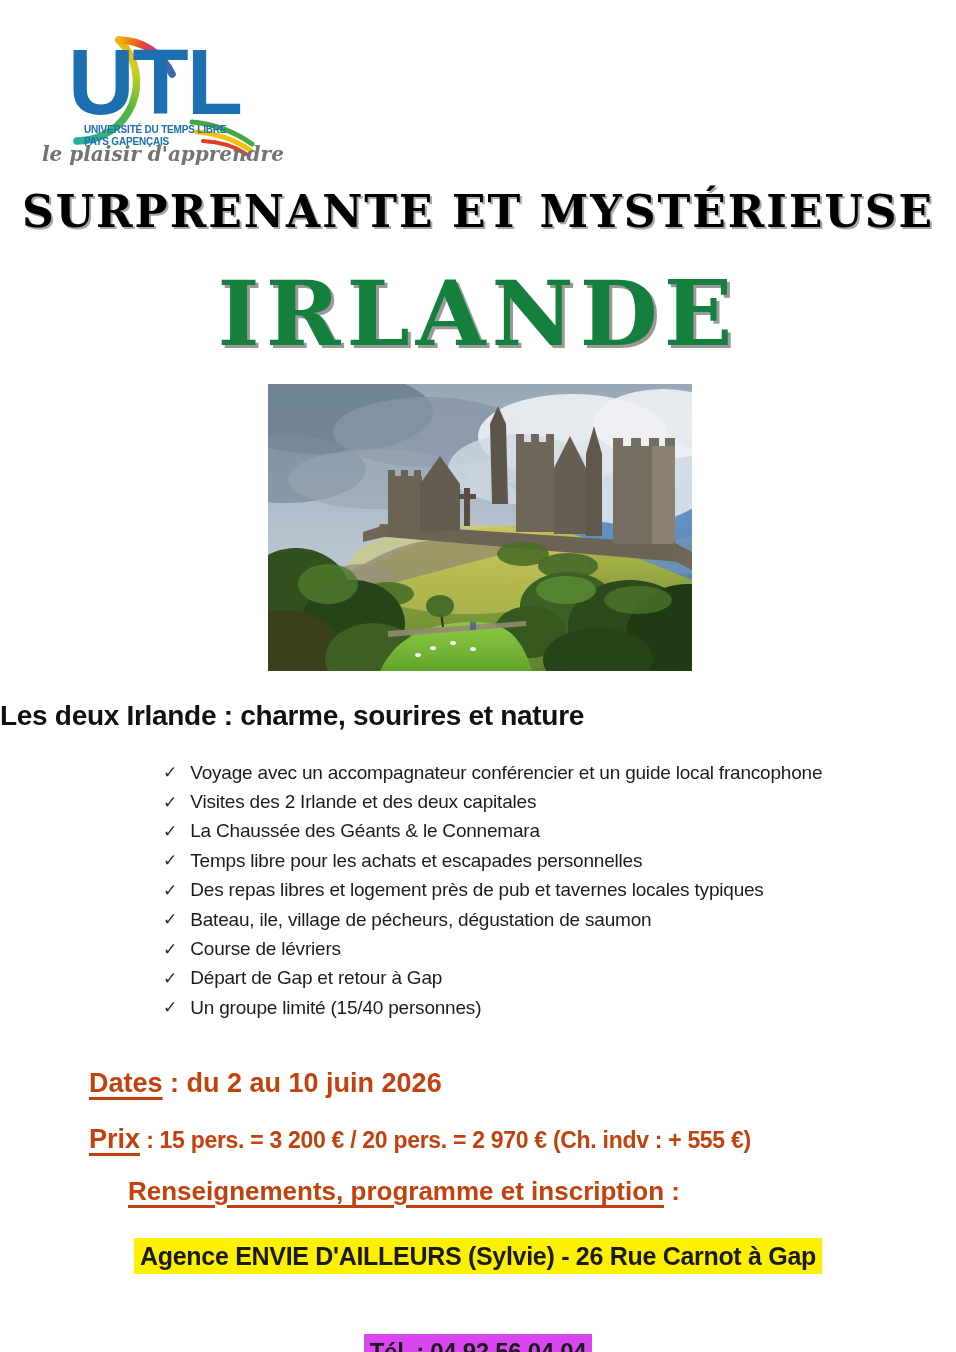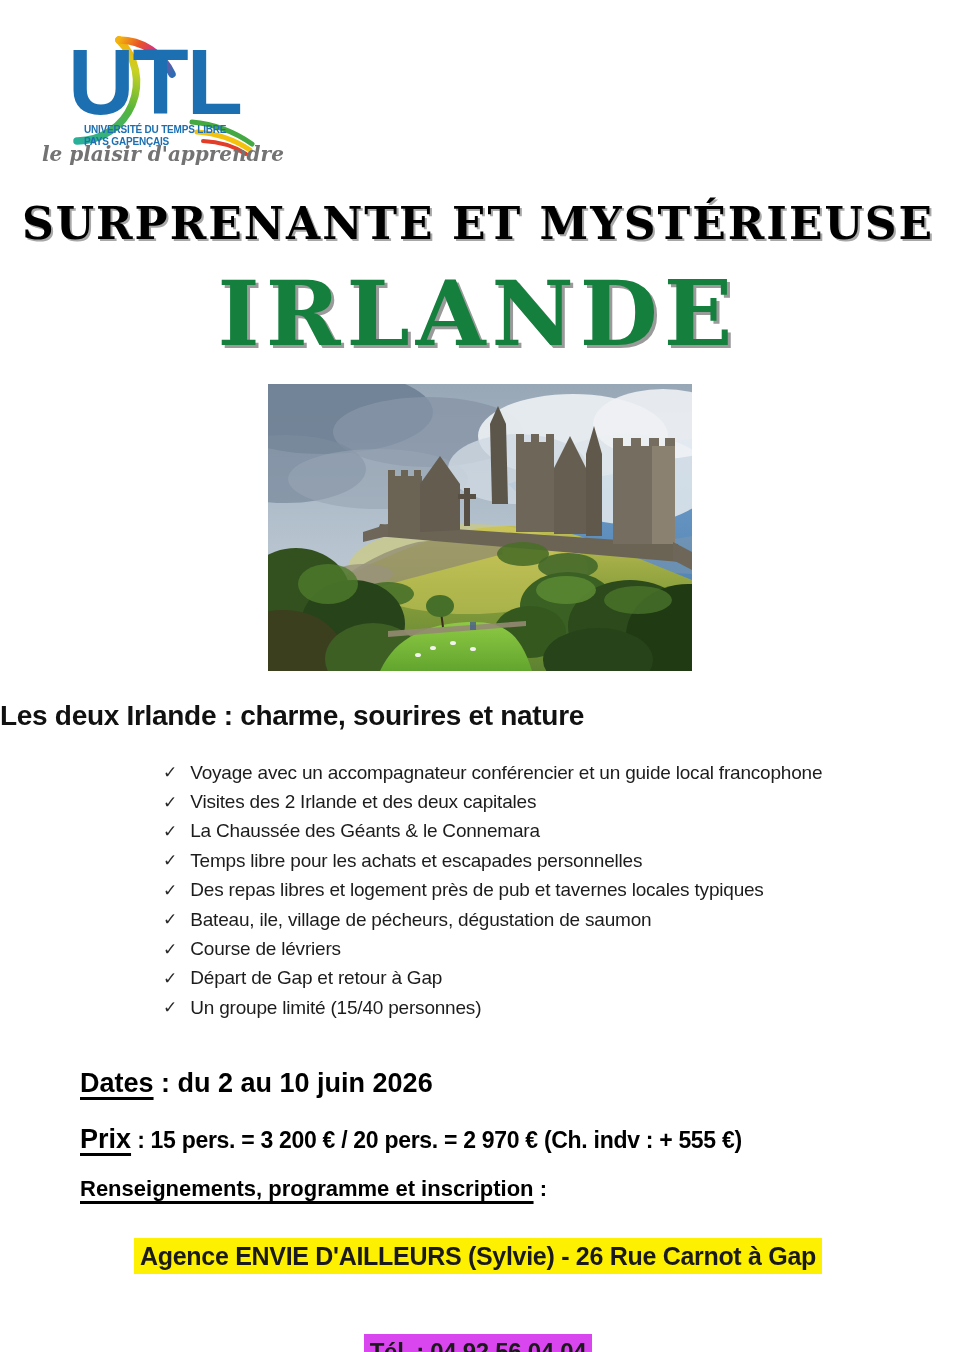--- a/index.html
+++ b/index.html
@@ -12,44 +12,44 @@
   .logo-acronym{position:absolute;left:28px;top:14px;font-size:92px;font-weight:bold;
         line-height:1;color:#1c6fb0;letter-spacing:-2px;}
   .logo-line1{position:absolute;left:44px;top:102px;font-size:10px;font-weight:bold;
         color:#1c6fb0;letter-spacing:-0.2px;white-space:nowrap;}
   .logo-line2{position:absolute;left:44px;top:114px;font-size:10px;font-weight:bold;
         color:#1c6fb0;letter-spacing:-0.2px;}
   .logo-tagline{position:absolute;left:2px;top:120px;font-size:20px;font-weight:bold;
         font-style:italic;color:#737373;font-family:"DejaVu Serif",serif;white-space:nowrap;}
 
   
-  .title-sub{position:absolute;left:0;right:0;top:186px;margin:12px;text-align:center;
+  .title-sub{position:absolute;left:0;right:0;top:186px;margin:0;text-align:center;
         font-family:"DejaVu Serif",serif;font-weight:bold;font-size:44px;letter-spacing:2px;
         color:#000;text-shadow:2px 2px 0 #a8a8a8;white-space:nowrap;}
   .title-main{position:absolute;left:0;right:0;top:248px;margin:12px;text-align:center;
         font-family:"DejaVu Serif",serif;font-weight:bold;font-size:90px;letter-spacing:6px;
         color:#15803d;text-shadow:3px 3px 0 #9a9a9a;white-space:nowrap;}
 
   
   .photo{position:absolute;left:268px;top:384px;width:424px;height:287px;overflow:hidden;}
 
   
   .subtitle{position:absolute;left:0;right:0;top:700px;margin:0;
         font-size:28px;font-weight:bold;color:#111;letter-spacing:-0.3px;}
   .bullets{position:absolute;left:163px;top:758px;width:780px;margin:0;padding:0;list-style:none;}
   .bullets li{height:29.4px;display:flex;align-items:center;gap:13px;}
   .bullets .check{font-size:17px;color:#2a2a2a;line-height:1;}
   .bullets .btext{font-size:19px;color:#1c1c1c;letter-spacing:-0.2px;white-space:nowrap;}
 
   
-  .line{position:absolute;left:80px;margin:0;font-weight:bold;color:#000000;white-space:nowrap;}
+  .line{position:absolute;left:89px;margin:0;font-weight:bold;color:#c2410c;white-space:nowrap;}
   .dates{top:1068px;font-size:27px;}
   .prix{top:1124px;font-size:27px;}
   .prix .rest{font-size:23px;letter-spacing:-0.3px;}
-  .rens{top:1176px;font-size:22px;}
+  .rens{top:1176px;font-size:26px;margin-left:39px;}
   .u{text-decoration:underline;text-decoration-thickness:3px;text-underline-offset:5px;}
 
   
   .contact{position:absolute;left:0;right:0;top:1238px;text-align:center;}
   .contact p{margin:0 0 13px 0;line-height:34px;}
   .hl{display:inline-block;padding:1px 6px;font-weight:bold;color:#1a1a1a;letter-spacing:-0.3px;}
   .hl-1{font-size:25px;}
   .hl-2{font-size:24px;}
 </style>
 </head>

